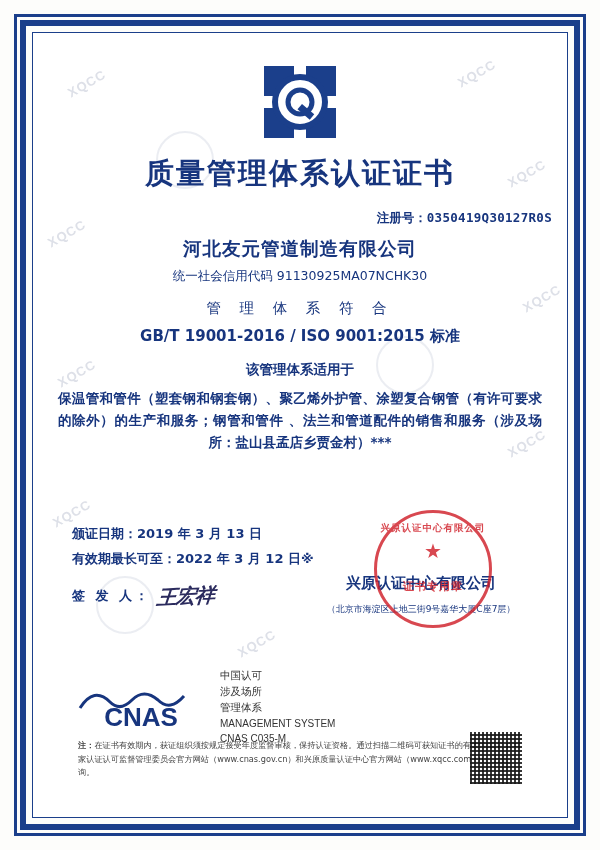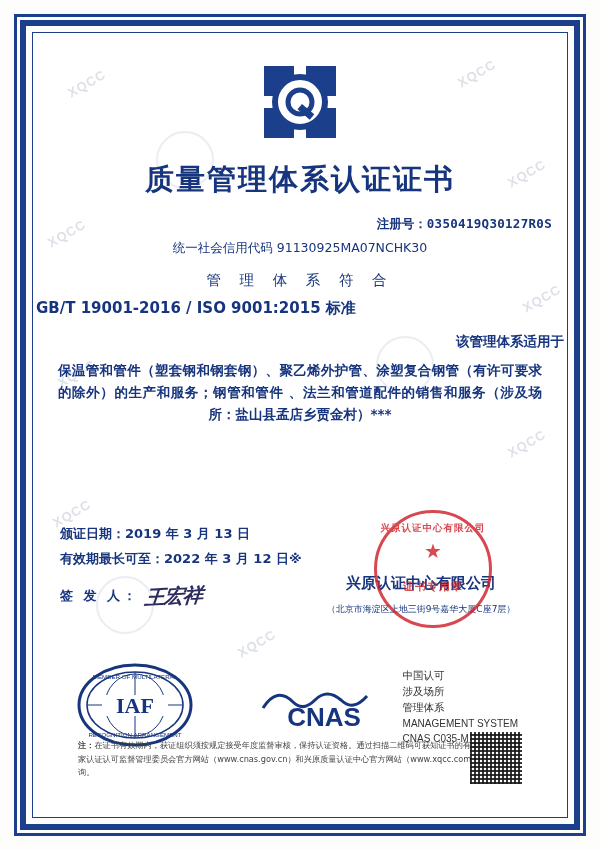--- a/index.html
+++ b/index.html
@@ -81,21 +81,21 @@
   }
   .logo {
     display: inline-block;
   }
   .title {
     text-align: center;
     font-size: 29px;
     font-weight: bold;
     color: #17357e;
     letter-spacing: 2px;
-    margin-top: 16px;
+    margin-top: 10px;
     font-family: "DejaVu Sans", sans-serif;
   }
   .reg-line {
     text-align: right;
     margin-top: 16px;
     padding-right: 12px;
     font-size: 12.5px;
     color: #17357e;
     font-weight: bold;
     font-family: "DejaVu Sans", sans-serif;
@@ -139,49 +139,49 @@
   .heading-sm2 {
     text-align: center;
     font-size: 14.5px;
     font-weight: normal;
     color: #17357e;
     letter-spacing: 7px;
     margin-top: 14px;
     font-family: "DejaVu Sans", sans-serif;
   }
   .standard {
-    text-align: left;
+    text-align: center;
     font-size: 15px;
     font-weight: bold;
     color: #17357e;
     margin-top: 9px;
     font-family: "DejaVu Sans", sans-serif;
   }
   .scope-lead {
-    text-align: right;
+    text-align: center;
     font-size: 13.5px;
     font-weight: bold;
     color: #17357e;
     margin-top: 15px;
     font-family: "DejaVu Sans", sans-serif;
   }
   .scope-body {
     margin-top: 9px;
     padding: 0 22px;
     font-size: 13.5px;
     font-weight: bold;
     color: #17357e;
     line-height: 1.62;
     text-align: justify;
     text-align-last: center;
     font-family: "DejaVu Sans", sans-serif;
   }
   .dates {
     position: absolute;
-    left: 24px;
+    left: 36px;
     top: 486px;
     font-size: 13px;
     color: #17357e;
     font-weight: bold;
     line-height: 1.9;
     font-family: "DejaVu Sans", sans-serif;
   }
   .sign-row {
     margin-top: 6px;
     display: flex;
@@ -365,20 +365,21 @@
           </svg>
         </span>
       </div>
 
       <div class="title">质量管理体系认证证书</div>
 
       <div class="reg-line">
         <span>注册号：</span><span class="reg-val">0350419Q30127R0S</span>
       </div>
 
+      <div class="company">河北友元管道制造有限公司</div>
       <div class="credit">统一社会信用代码 91130925MA07NCHK30</div>
 
       <div class="heading-sm2">管 理 体 系 符 合</div>
       <div class="standard">GB/T 19001-2016 / ISO 9001:2015 标准</div>
 
       <div class="scope-lead">该管理体系适用于</div>
       <div class="scope-body">保温管和管件（塑套钢和钢套钢）、聚乙烯外护管、涂塑复合钢管（有许可要求的除外）的生产和服务；钢管和管件 、法兰和管道配件的销售和服务（涉及场所：盐山县孟店乡贾金村）***</div>
     </div>
 
     <div class="dates layer">
@@ -398,33 +399,20 @@
       <div class="seal">
         <div class="seal-text-top">兴原认证中心有限公司</div>
         <div class="seal-star">★</div>
         <div class="seal-text-mid">证书专用章</div>
       </div>
       <div class="issuer-name">兴原认证中心有限公司</div>
       <div class="issuer-addr">（北京市海淀区上地三街9号嘉华大厦C座7层）</div>
     </div>
 
     <div class="accred layer">
-      <div>
-        <svg class="iaf-logo" viewBox="0 0 118 84" xmlns="http://www.w3.org/2000/svg">
-          <ellipse cx="59" cy="42" rx="56" ry="40" fill="none" stroke="#17357e" stroke-width="3"></ellipse>
-          <ellipse cx="59" cy="42" rx="48" ry="33" fill="none" stroke="#17357e" stroke-width="1.5"></ellipse>
-          <ellipse cx="59" cy="42" rx="30" ry="31" fill="none" stroke="#17357e" stroke-width="1"></ellipse>
-          <line x1="11" y1="42" x2="107" y2="42" stroke="#17357e" stroke-width="1"></line>
-          <line x1="59" y1="9" x2="59" y2="75" stroke="#17357e" stroke-width="1"></line>
-          <rect x="26" y="32" width="66" height="21" fill="#ffffff"></rect>
-          <text x="59" y="50" font-family="Liberation Serif, serif" font-size="22" font-weight="bold" fill="#17357e" text-anchor="middle">IAF</text>
-          <text x="59" y="16" font-family="Liberation Sans, sans-serif" font-size="6.2" fill="#17357e" text-anchor="middle">MEMBER OF MULTILATERAL</text>
-          <text x="59" y="74" font-family="Liberation Sans, sans-serif" font-size="6.2" fill="#17357e" text-anchor="middle">RECOGNITION ARRANGEMENT</text>
-        </svg>
-      </div>
 
       <div class="cnas-wrap">
         <div>
           <svg width="130" height="54" viewBox="0 0 130 54" xmlns="http://www.w3.org/2000/svg">
             <path d="M4 30 q14 -22 30 -6 q10 10 22 -2 q12 -12 26 0 q12 12 26 -4" fill="none" stroke="#17357e" stroke-width="3"></path>
             <text x="65" y="48" font-family="Liberation Sans, sans-serif" font-size="26" font-weight="bold" fill="#17357e" text-anchor="middle">CNAS</text>
           </svg>
         </div>
         <div class="cnas-text">
           <div>中国认可</div>

